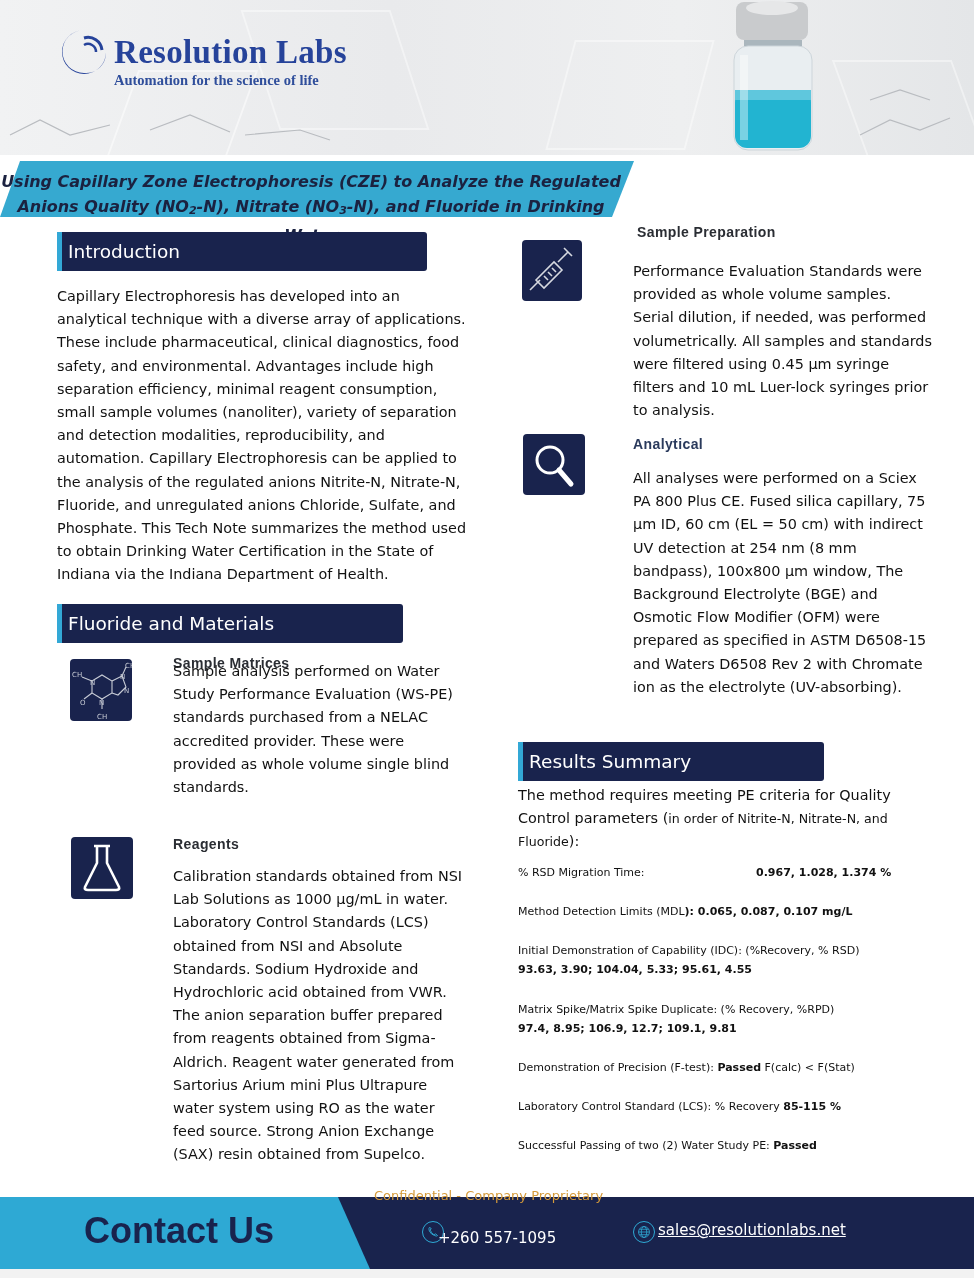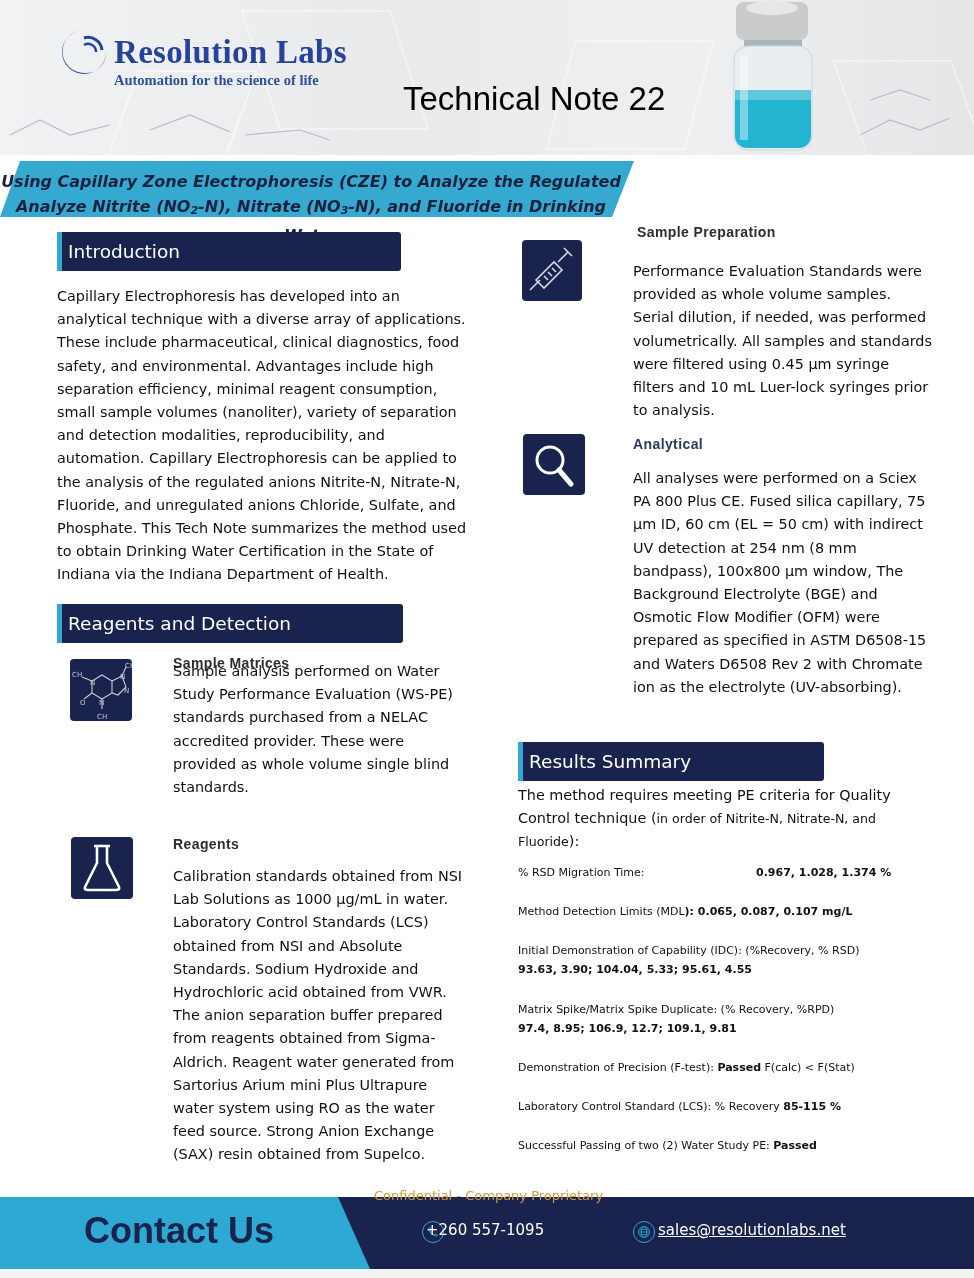--- a/index.html
+++ b/index.html
@@ -88,21 +88,21 @@
     font-weight: bold; font-size: 36px; color: #19234d; white-space: nowrap;
   }
   .confidential {
     position: absolute; left: 374px; top: 1188px; font-family: "DejaVu Sans", sans-serif;
     font-size: 13px; color: #d59a3a; white-space: nowrap;
   }
   .phone, .email {
     position: absolute; top: 1221px; font-family: "DejaVu Sans", sans-serif; font-size: 15px;
     color: #ffffff; white-space: nowrap;
   }
-  .phone { left: 426px; }
+  .phone { left: 438px; margin-top: 8px; }
   .email { left: 658px; text-decoration: underline; }
   .circ-icon {
     position: absolute; top: 1221px; width: 22px; height: 22px; border-radius: 50%;
     border: 1.5px solid #2ea9d4;
   }
   .circ-icon svg { width: 100%; height: 100%; }
   .footer-bottom { position: absolute; left: 0; top: 1269px; width: 974px; height: 9px; background: #f2f2f2; }
 </style>
 </head>
 <body>
@@ -125,43 +125,42 @@
   <div class="logo">
     <svg class="logo-mark" viewBox="0 0 52 52">
       <path d="M26 4 A22 22 0 1 0 48 26 A20 20 0 0 1 26 47 A21 21 0 0 1 26 4 Z" fill="#26439a"></path>
       <path d="M26 12 A14 14 0 0 1 44 24" stroke="#26439a" stroke-width="3" fill="none"></path>
       <path d="M26 19 A8 8 0 0 1 38 26" stroke="#26439a" stroke-width="2.5" fill="none"></path>
     </svg>
     <div class="logo-name">Resolution Labs</div>
     <div class="logo-tag">Automation for the science of life</div>
   </div>
 
-  <div class="tech-title">Technical Note 22</div>
 
   <svg class="vial" viewBox="0 0 90 155">
     <rect x="8" y="2" width="72" height="38" rx="8" fill="#c9cbcd"></rect>
     <ellipse cx="44" cy="8" rx="26" ry="7" fill="#e6e7e8"></ellipse>
     <rect x="16" y="40" width="58" height="8" fill="#aab6bd"></rect>
     <rect x="6" y="46" width="78" height="104" rx="14" fill="#e9eef1" stroke="#cdd5da"></rect>
     <rect x="7" y="90" width="76" height="58" rx="12" fill="#22b4d1"></rect>
     <rect x="7" y="90" width="76" height="10" fill="#5fc7dd"></rect>
     <rect x="12" y="55" width="8" height="85" fill="#ffffff" opacity="0.4"></rect>
   </svg>
 </div>
 
 <div class="ribbon"></div>
 <div class="ribbon-text">
   <div>Using Capillary Zone Electrophoresis (CZE) to Analyze the Regulated</div>
-  <div><span>Analyze Nitrite (NO</span><sub>2</sub><span>-N), Nitrate (NO</span><sub>3</sub><span>-N), and Fluoride in Drinking Water</span></div>
-</div>
-
-<div class="sec-bar" style="left:57px;top:232px;width:344px;">Introduction</div>
+  <div><span>Anions Quality (NO</span><sub>2</sub><span>-N), Nitrate (NO</span><sub>3</sub><span>-N), and Fluoride in Drinking Water</span></div>
+</div>
+
+<div class="sec-bar" style="left:57px;top:232px;width:370px;">Introduction</div>
 <div class="para" style="left:57px;top:285px;width:410px;">Capillary Electrophoresis has developed into an analytical technique with a diverse array of applications. These include pharmaceutical, clinical diagnostics, food safety, and environmental. Advantages include high separation efficiency, minimal reagent consumption, small sample volumes (nanoliter), variety of separation and detection modalities, reproducibility, and automation.  Capillary Electrophoresis can be applied to the analysis of the regulated anions Nitrite-N, Nitrate-N, Fluoride, and unregulated anions Chloride, Sulfate, and Phosphate.   This Tech Note summarizes the method used to obtain Drinking Water Certification in the State of Indiana via the Indiana Department of Health.</div>
 
-<div class="sec-bar" style="left:57px;top:604px;width:346px;">Reagents and Detection</div>
+<div class="sec-bar" style="left:57px;top:604px;width:346px;">Fluoride and Materials</div>
 
 <div class="icon-box" style="left:70px;top:659px;width:62px;height:62px;">
   <svg viewBox="0 0 62 62">
     <g stroke="#c8ccd6" stroke-width="1.1" fill="none">
       <path d="M22 22 L32 16 L42 22 L42 34 L32 40 L22 34 Z"></path>
       <path d="M42 22 L52 17 L56 28 L48 36 L42 34"></path>
       <path d="M22 22 L12 18"></path>
       <path d="M22 34 L14 40"></path>
       <path d="M32 40 L32 50"></path>
       <path d="M52 17 L56 8"></path>
@@ -207,21 +206,21 @@
   <svg viewBox="0 0 62 61">
     <circle cx="27" cy="26" r="13" stroke="#ffffff" stroke-width="3" fill="none"></circle>
     <path d="M36 36 L48 50" stroke="#ffffff" stroke-width="5" stroke-linecap="round"></path>
   </svg>
 </div>
 <div class="sub-h" style="left:633px;top:436px;color:#2a3a5c;">Analytical</div>
 <div class="para" style="left:633px;top:467px;width:300px;">All analyses were performed on a Sciex PA 800 Plus CE.  Fused silica capillary, 75 µm ID, 60 cm (EL = 50 cm) with indirect UV detection at 254 nm (8 mm bandpass), 100x800 µm window,  The Background Electrolyte (BGE) and Osmotic Flow Modifier (OFM) were prepared as specified in ASTM D6508-15 and Waters D6508 Rev 2 with Chromate ion as the electrolyte (UV-absorbing).</div>
 
 <div class="sec-bar" style="left:518px;top:742px;width:306px;">Results Summary</div>
 <div class="para" style="left:518px;top:784px;width:400px;">
-  <span>The method requires meeting PE criteria for Quality Control technique (</span><span style="font-size:12.6px">in order of Nitrite-N, Nitrate-N, and Fluoride</span><span>):</span>
+  <span>The method requires meeting PE criteria for Quality Control parameters (</span><span style="font-size:12.6px">in order of Nitrite-N, Nitrate-N, and Fluoride</span><span>):</span>
 </div>
 
 <div class="res-line" style="top:863px;">
   <span>% RSD Migration Time:</span><b style="position:absolute;left:238px;">0.967, 1.028, 1.374 %</b>
 </div>
 <div class="res-line" style="top:902px;">
   <span>Method Detection Limits (MDL</span><b>):  0.065, 0.087, 0.107 mg/L</b>
 </div>
 <div class="res-line" style="top:941px;">
   <div>Initial Demonstration of Capability (IDC): (%Recovery, % RSD)</div><b>93.63, 3.90; 104.04, 5.33; 95.61, 4.55</b>

